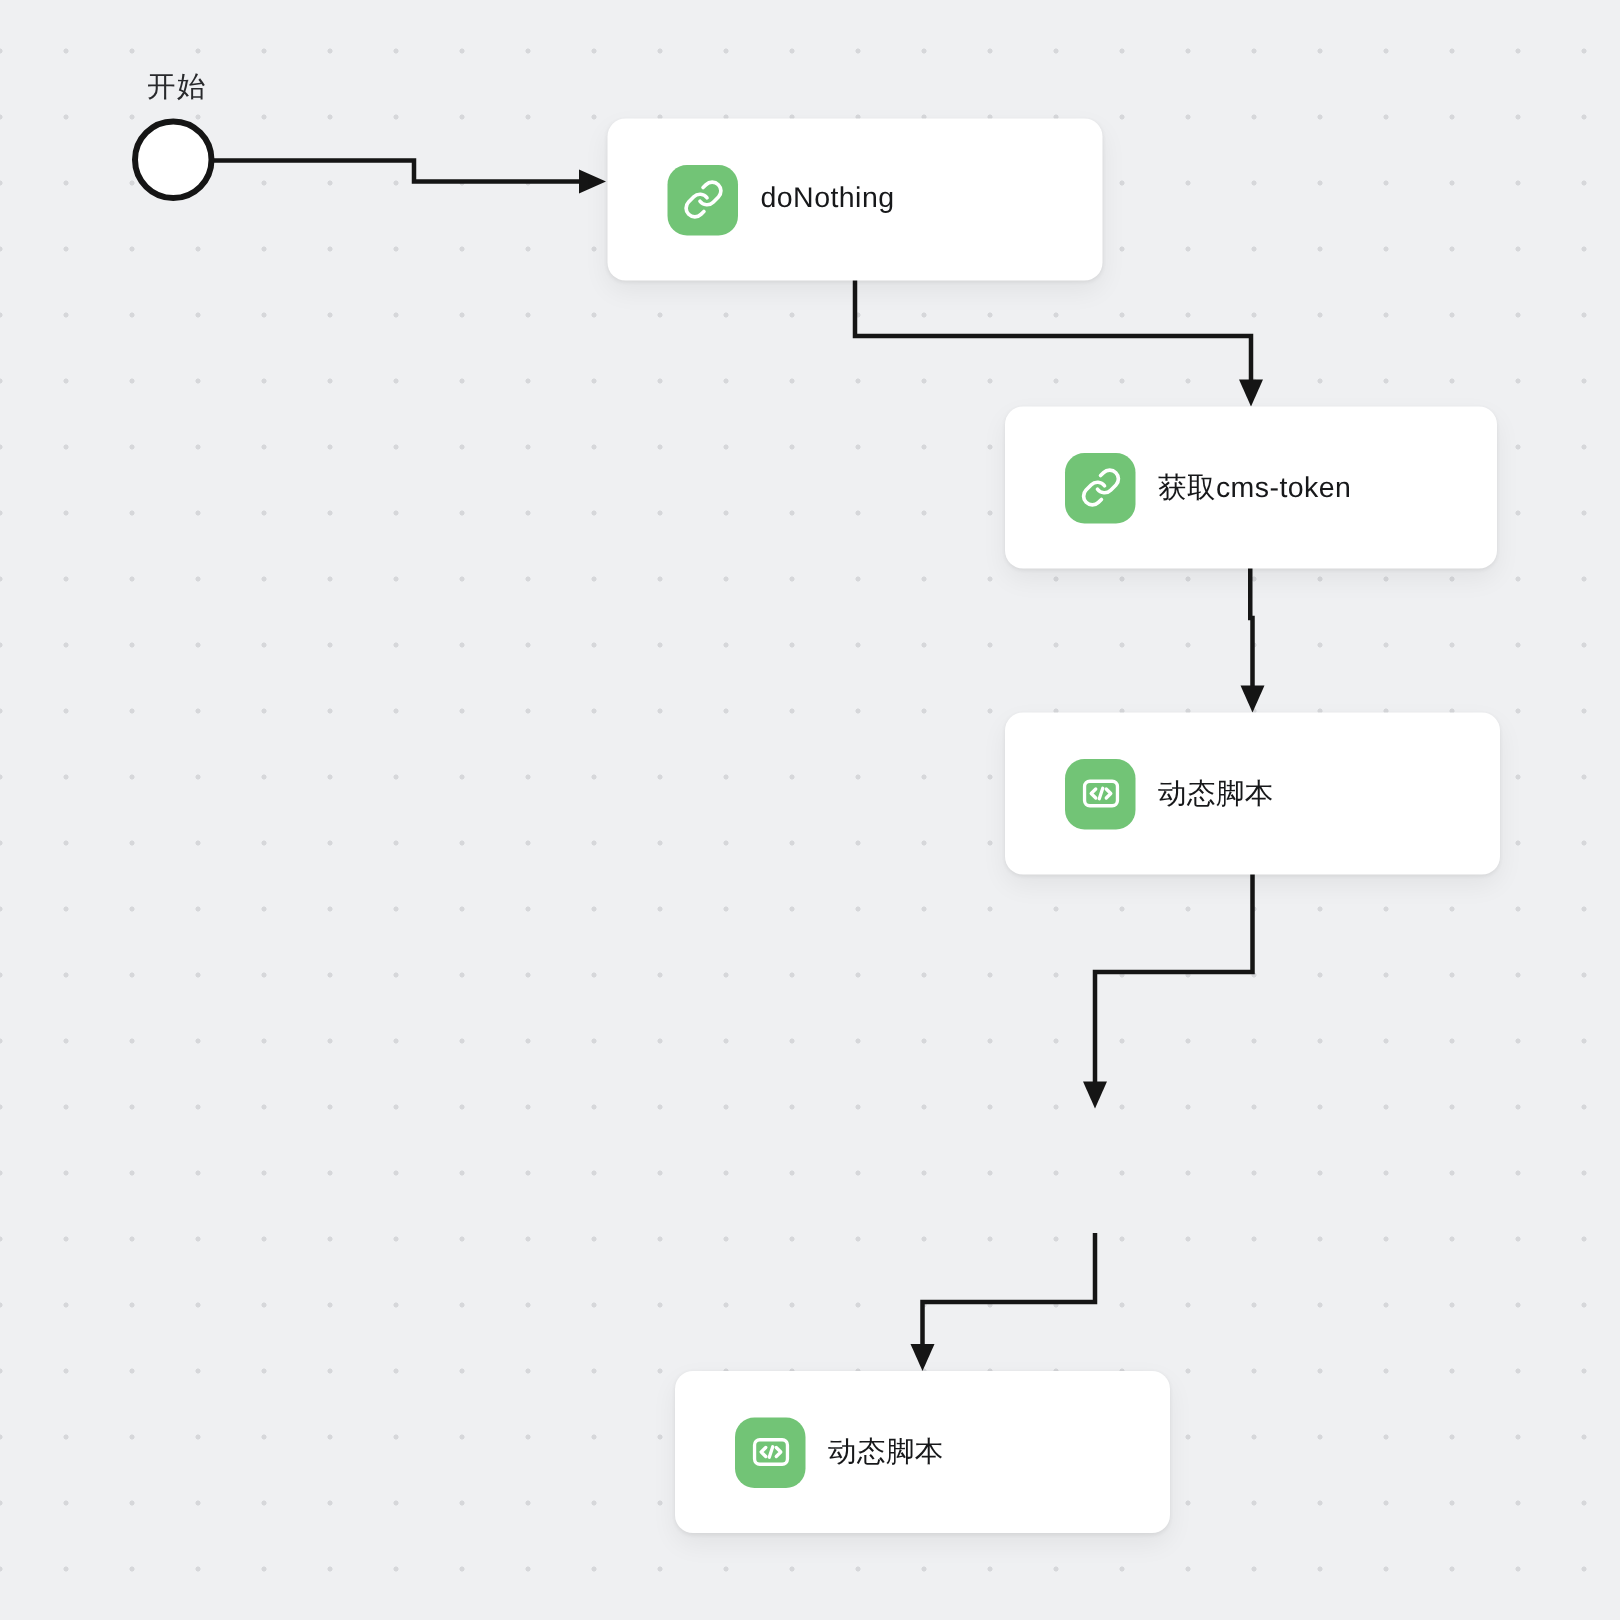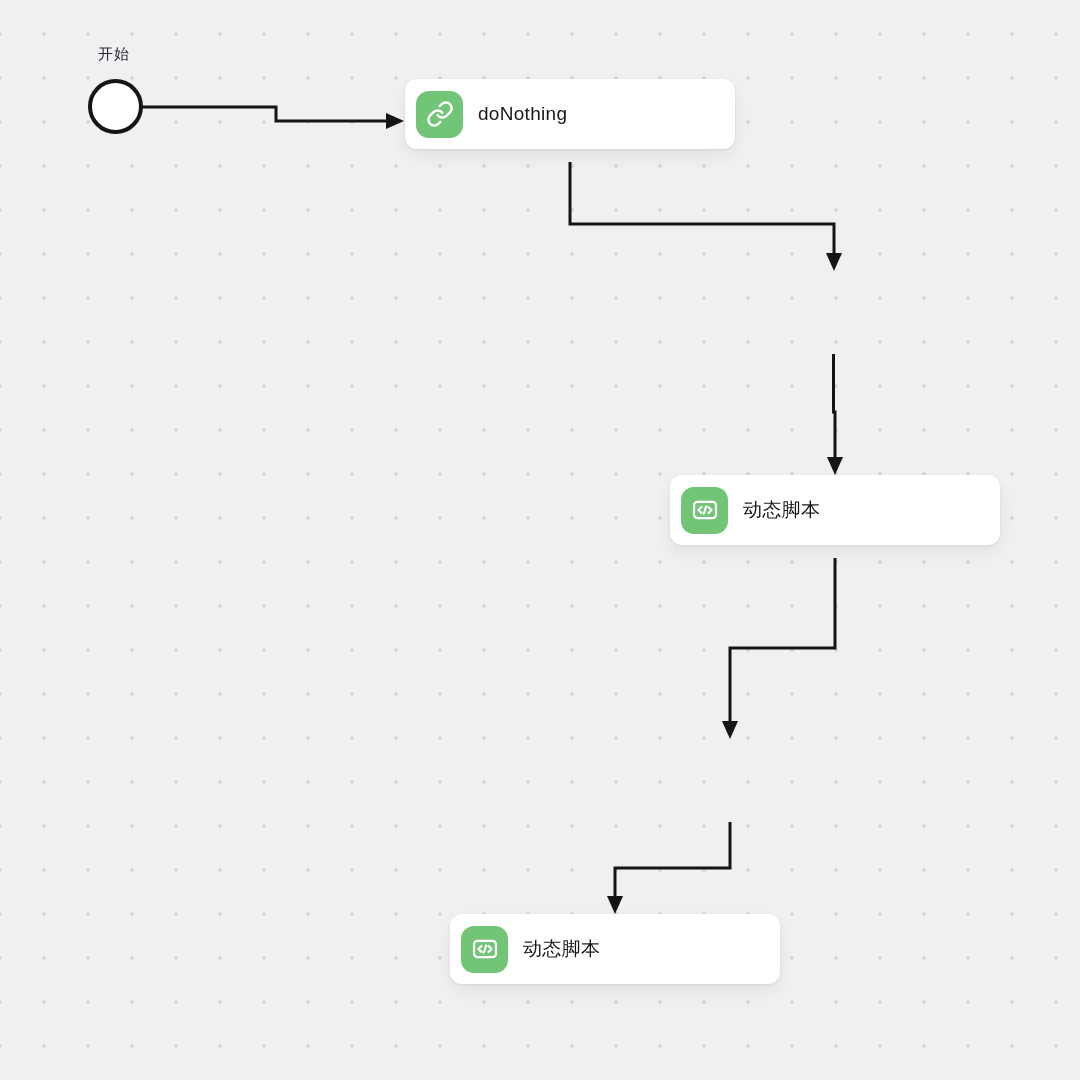--- a/index.html
+++ b/index.html
@@ -11,36 +11,36 @@
     background-image:radial-gradient(circle, var(--dot-color,#d6d7da) 1.6px, transparent 1.8px);
     background-size:44px 44px;
     background-position:-22px 12px;
     font-family:"Liberation Sans", sans-serif;
   }
   .edges{position:absolute;left:0;top:0;width:1080px;height:1080px;}
   .edges path{stroke:var(--edge,#151515);stroke-width:3;fill:none;}
   .edges polygon{fill:var(--edge,#151515);stroke:none;}
   .start-label{
     position:absolute;left:98px;top:45px;
-    font-size:15px;color:#28292c;letter-spacing:1px;
+    font-size:19px;color:#28292c;letter-spacing:1px;
   }
   .start-circle{
     position:absolute;left:88px;top:79px;
     width:55px;height:55px;box-sizing:border-box;
     border:4px solid var(--edge,#151515);border-radius:50%;
     background:var(--node-bg,#ffffff);
   }
   .node{
     position:absolute;
-    width:330px;height:70px;box-sizing:border-box;
+    width:330px;height:108px;box-sizing:border-box;
     background:var(--node-bg,#ffffff);
     border-radius:12px;
     box-shadow:0 1px 3px rgba(0,0,0,.07), 0 7px 18px rgba(0,0,0,.06);
     display:flex;align-items:center;gap:15px;
-    padding-left:11px;
+    padding-left:40px;
   }
   .node-icon{
     width:47px;height:47px;border-radius:13px;flex:0 0 auto;
     background:var(--icon-green,#72c476);
     display:flex;align-items:center;justify-content:center;
   }
   .node-icon svg{width:28px;height:28px;display:block;}
   .node-icon svg *{stroke:#ffffff;fill:none;stroke-linecap:round;stroke-linejoin:round;}
   .node-label{
     font-size:19px;font-weight:500;color:#17181a;
@@ -81,20 +81,29 @@
   <div class="node" style="left:405px;top:79px;">
     <span class="node-icon">
       <svg viewBox="0 0 24 24" stroke-width="2.1">
         <path d="M10 13a5 5 0 0 0 7.54.54l3-3a5 5 0 0 0-7.07-7.07l-1.72 1.71"></path>
         <path d="M14 11a5 5 0 0 0-7.54-.54l-3 3a5 5 0 0 0 7.07 7.07l1.71-1.71"></path>
       </svg>
     </span>
     <span class="node-label">doNothing</span>
   </div>
 
+  <div class="node" style="left:670px;top:271px;width:328px;">
+    <span class="node-icon">
+      <svg viewBox="0 0 24 24" stroke-width="2.1">
+        <path d="M10 13a5 5 0 0 0 7.54.54l3-3a5 5 0 0 0-7.07-7.07l-1.72 1.71"></path>
+        <path d="M14 11a5 5 0 0 0-7.54-.54l-3 3a5 5 0 0 0 7.07 7.07l1.71-1.71"></path>
+      </svg>
+    </span>
+    <span class="node-label">获取cms-token</span>
+  </div>
 
   <div class="node" style="left:670px;top:475px;">
     <span class="node-icon">
       <svg viewBox="0 0 24 24" stroke-width="1.9">
         <rect x="2.6" y="5" width="18.8" height="14" rx="3"></rect>
         <path d="M9 9.4 6.4 12 9 14.6"></path>
         <path d="M15 9.4 17.6 12 15 14.6"></path>
         <path d="M13 9 11 15"></path>
       </svg>
     </span>

